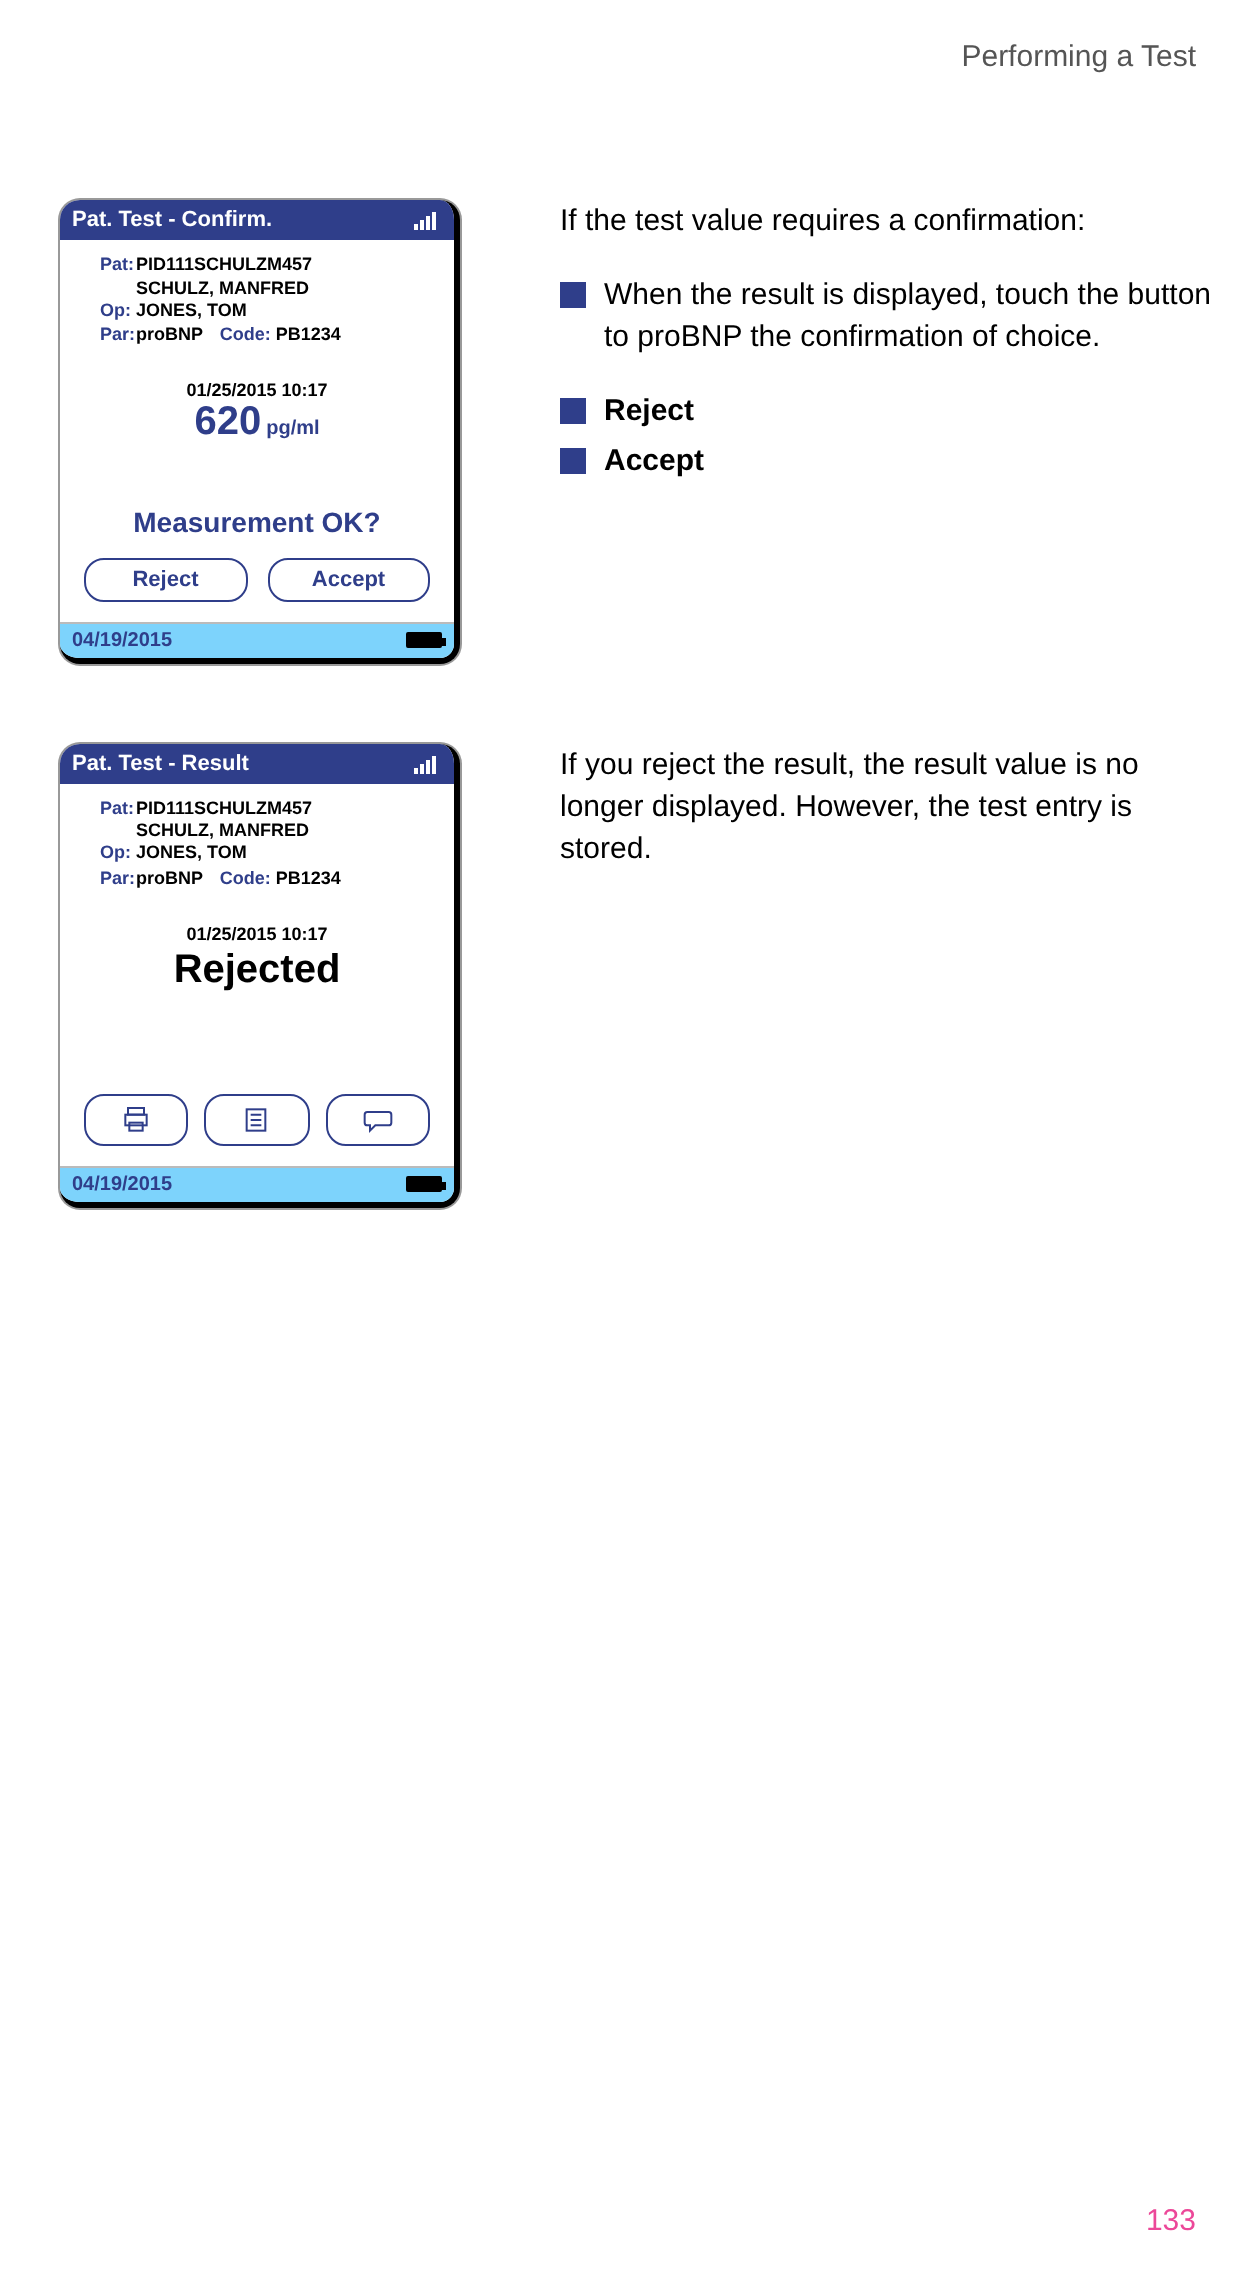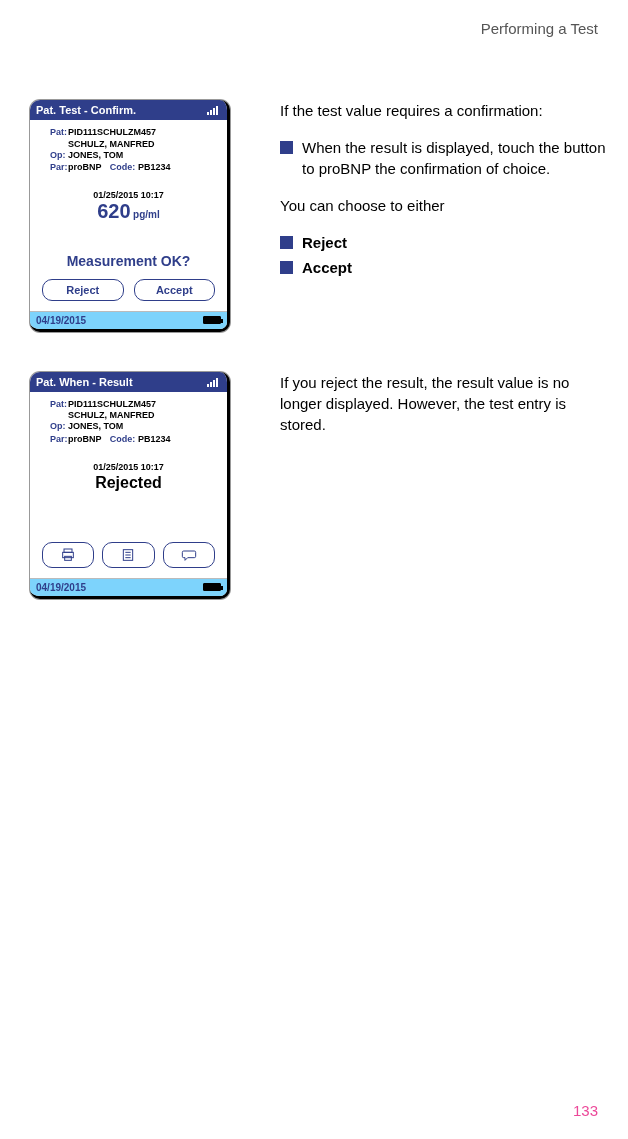--- a/index.html
+++ b/index.html
@@ -118,21 +118,21 @@
   }
   .info-row { display: flex; line-height: 1.4; }
   .info-label { color: #2f3e8a; font-weight: bold; width: 30px; padding-left: 12px; }
   .info-val { font-weight: bold; flex: 1; }
   .code-label { color: #2f3e8a; font-weight: bold; margin-left: 6px; }
   .patient-name { font-weight: bold; margin-left: 30px; font-size: 9px; }
   .result-block { text-align: center; margin-top: 16px; }
   .ts { font-weight: bold; font-size: 9px; }
   .big-val { font-size: 20px; font-weight: bold; color: #2f3e8a; margin-top: 2px; }
   .unit { font-size: 10px; font-weight: bold; color: #2f3e8a; }
-  .rejected { font-size: 16px; font-weight: bold; color: #000; margin-top: 2px; }
+  .rejected { font-size: 20px; font-weight: bold; color: #000; margin-top: 2px; }
   .meas-ok { color: #2f3e8a; font-weight: bold; text-align: center; margin-top: 30px; font-size: 14px; }
   .btn-row { display: flex; gap: 10px; justify-content: center; margin-top: 10px; padding: 0 4px; }
   .dev-btn {
     flex: 1;
     border: 1px solid #2f3e8a;
     border-radius: 10px;
     color: #2f3e8a;
     font-weight: bold;
     font-size: 11px;
     text-align: center;
@@ -241,33 +241,32 @@
           <span>04/19/2015</span>
           <span class="battery"></span>
         </div>
       </div>
     </div>
     <div class="right-col">
       <p>If the test value requires a confirmation:</p>
       <ul class="sq">
         <li>When the result is displayed, touch the button to proBNP the confirmation of choice.</li>
       </ul>
-      <p>You can choose to either</p>
       <ul class="sq">
         <li><span class="bold">Reject</span></li>
         <li><span class="bold">Accept</span></li>
       </ul>
     </div>
   </div>
 
   <div class="row">
     <div class="left-col">
       <div class="device">
         <div class="device-header">
-          <span>Pat. When - Result</span>
+          <span>Pat. Test - Result</span>
           <span class="sig">
               <span></span>
               <span></span>
               <span></span>
               <span></span>
             </span>
         </div>
         <div class="device-body">
           <div class="info-row">
             <span class="info-label">Pat:</span>

